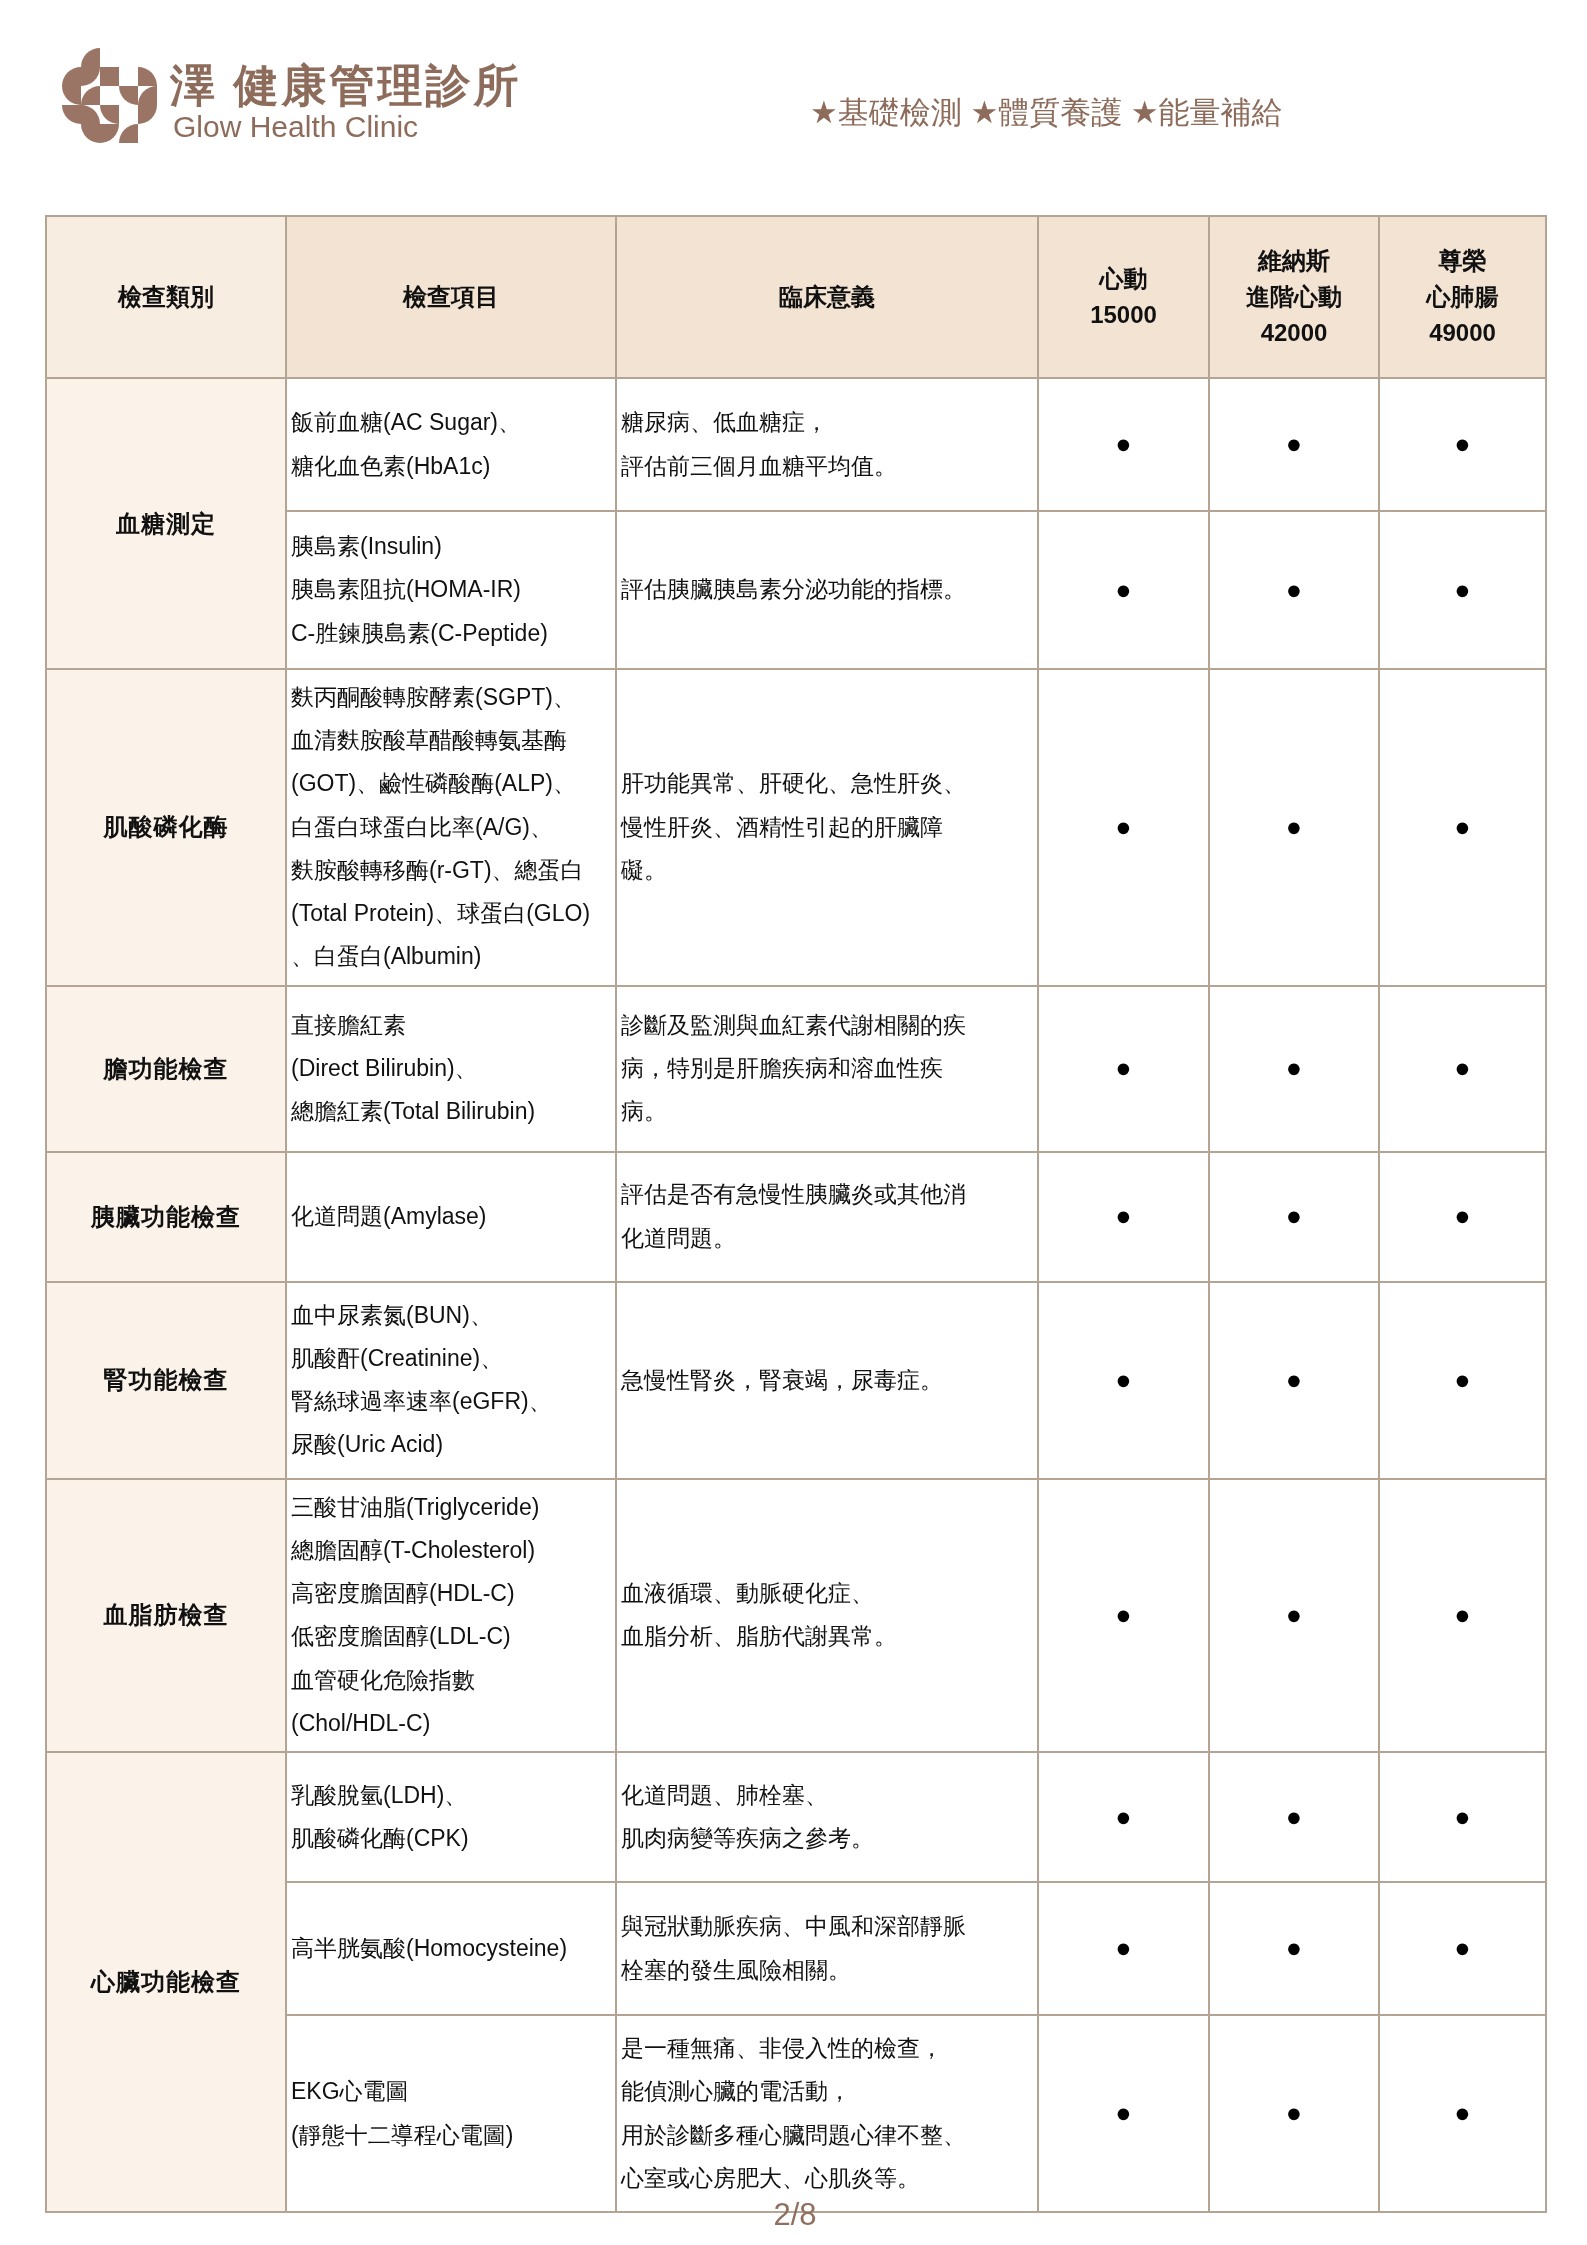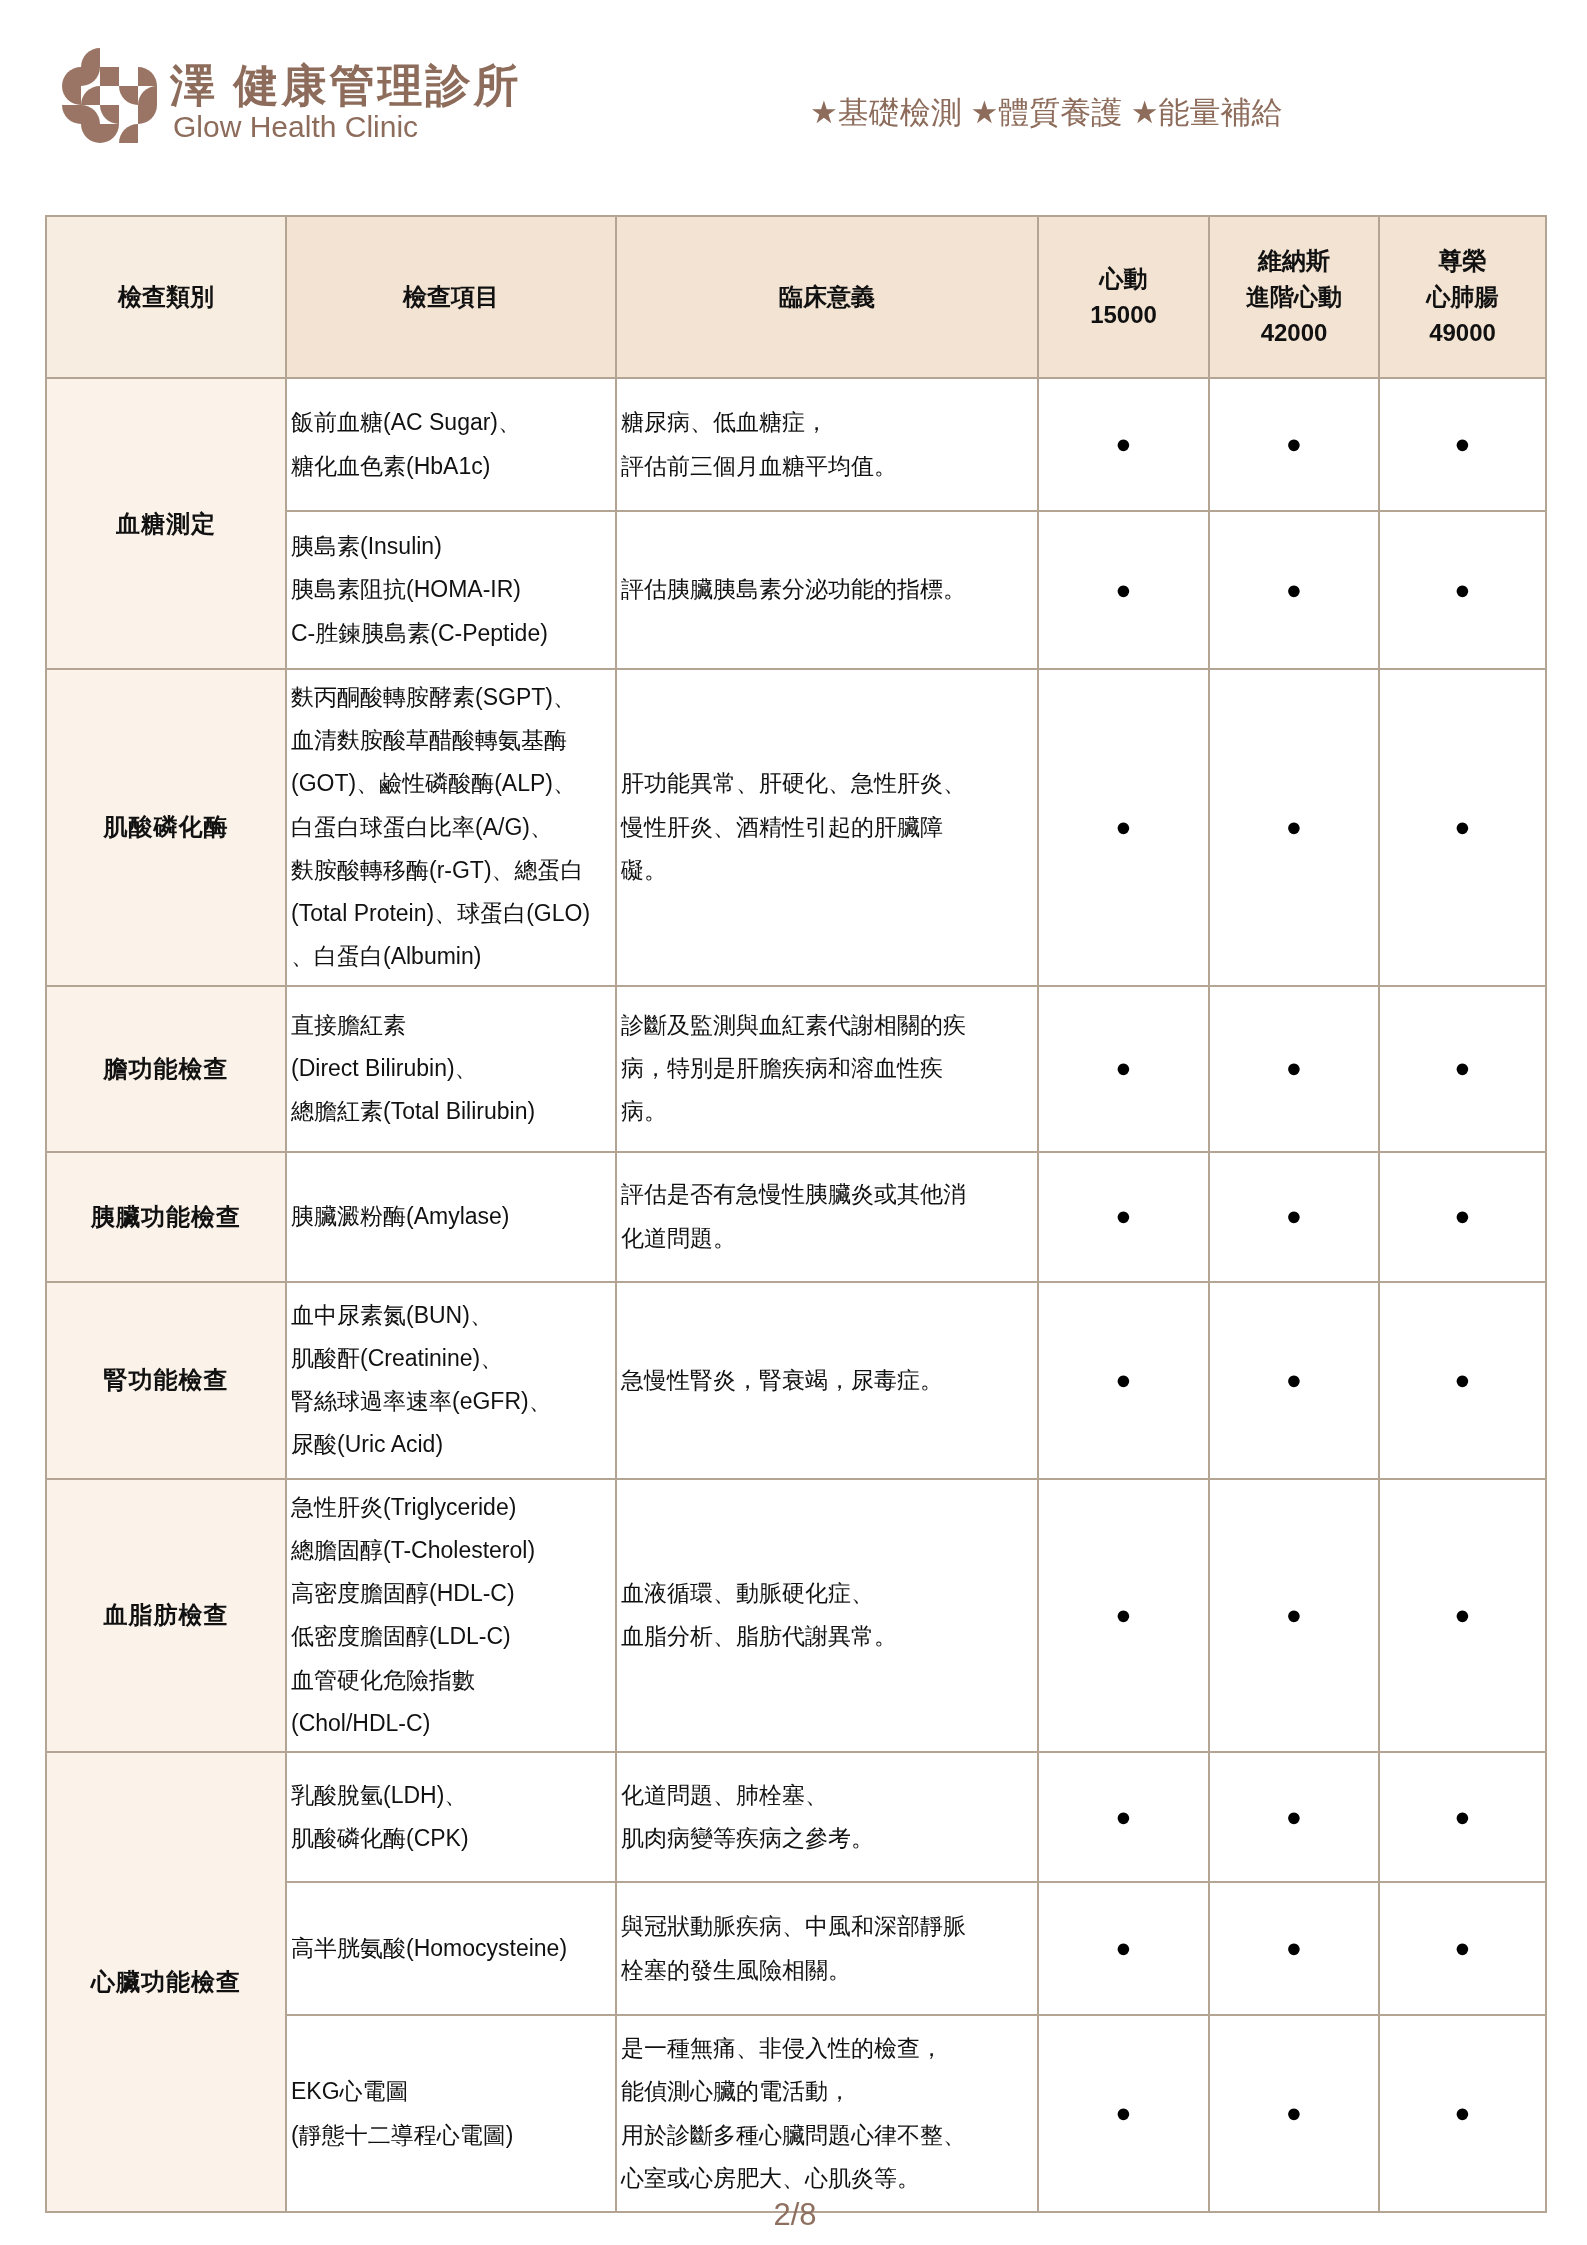--- a/index.html
+++ b/index.html
@@ -151,21 +151,21 @@
         <td class="mean">診斷及監測與血紅素代謝相關的疾
 病，特別是肝膽疾病和溶血性疾
 病。</td>
         <td class="dot">●</td>
         <td class="dot">●</td>
         <td class="dot">●</td>
       </tr>
 
       <tr style="height:130px">
         <td class="cat">胰臟功能檢查</td>
-        <td class="item">胰臟澱粉酶(Amylase)</td>
+        <td class="item">化道問題(Amylase)</td>
         <td class="mean">評估是否有急慢性胰臟炎或其他消
 化道問題。</td>
         <td class="dot">●</td>
         <td class="dot">●</td>
         <td class="dot">●</td>
       </tr>
 
       <tr style="height:197px">
         <td class="cat">腎功能檢查</td>
         <td class="item">血中尿素氮(BUN)、
@@ -173,21 +173,21 @@
 腎絲球過率速率(eGFR)、
 尿酸(Uric Acid)</td>
         <td class="mean">急慢性腎炎，腎衰竭，尿毒症。</td>
         <td class="dot">●</td>
         <td class="dot">●</td>
         <td class="dot">●</td>
       </tr>
 
       <tr style="height:268px">
         <td class="cat">血脂肪檢查</td>
-        <td class="item">急性肝炎(Triglyceride)
+        <td class="item">三酸甘油脂(Triglyceride)
 總膽固醇(T-Cholesterol)
 高密度膽固醇(HDL-C)
 低密度膽固醇(LDL-C)
 血管硬化危險指數
 (Chol/HDL-C)</td>
         <td class="mean">血液循環、動脈硬化症、
 血脂分析、脂肪代謝異常。</td>
         <td class="dot">●</td>
         <td class="dot">●</td>
         <td class="dot">●</td>

